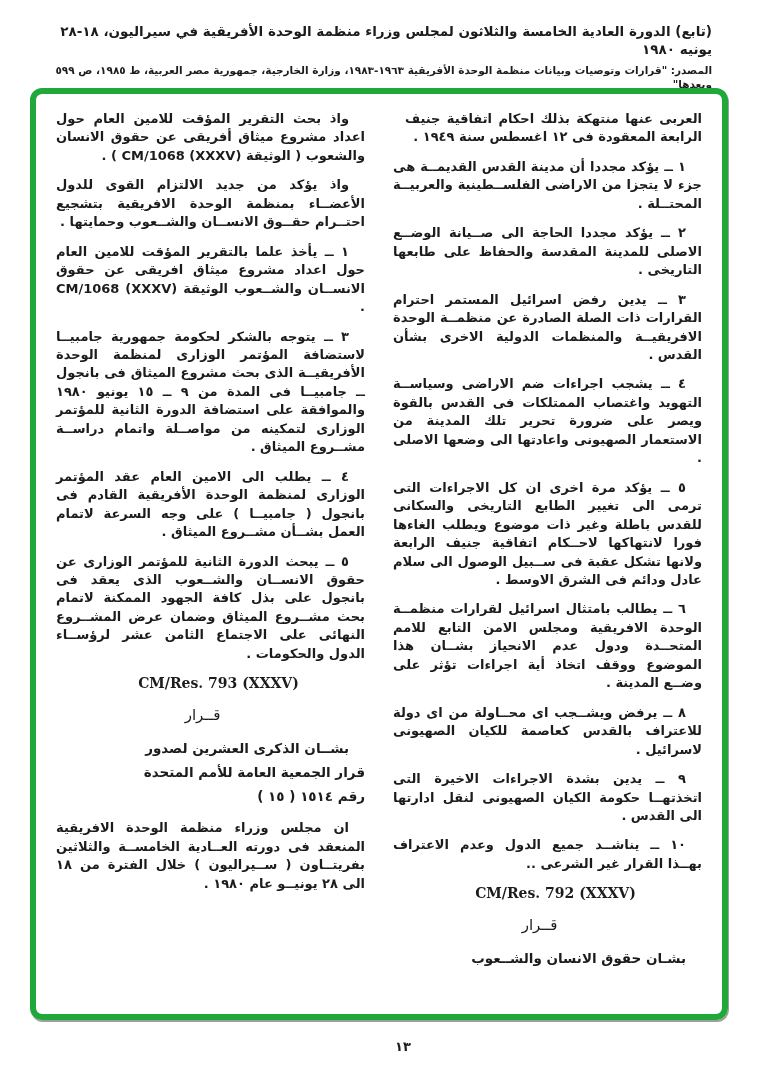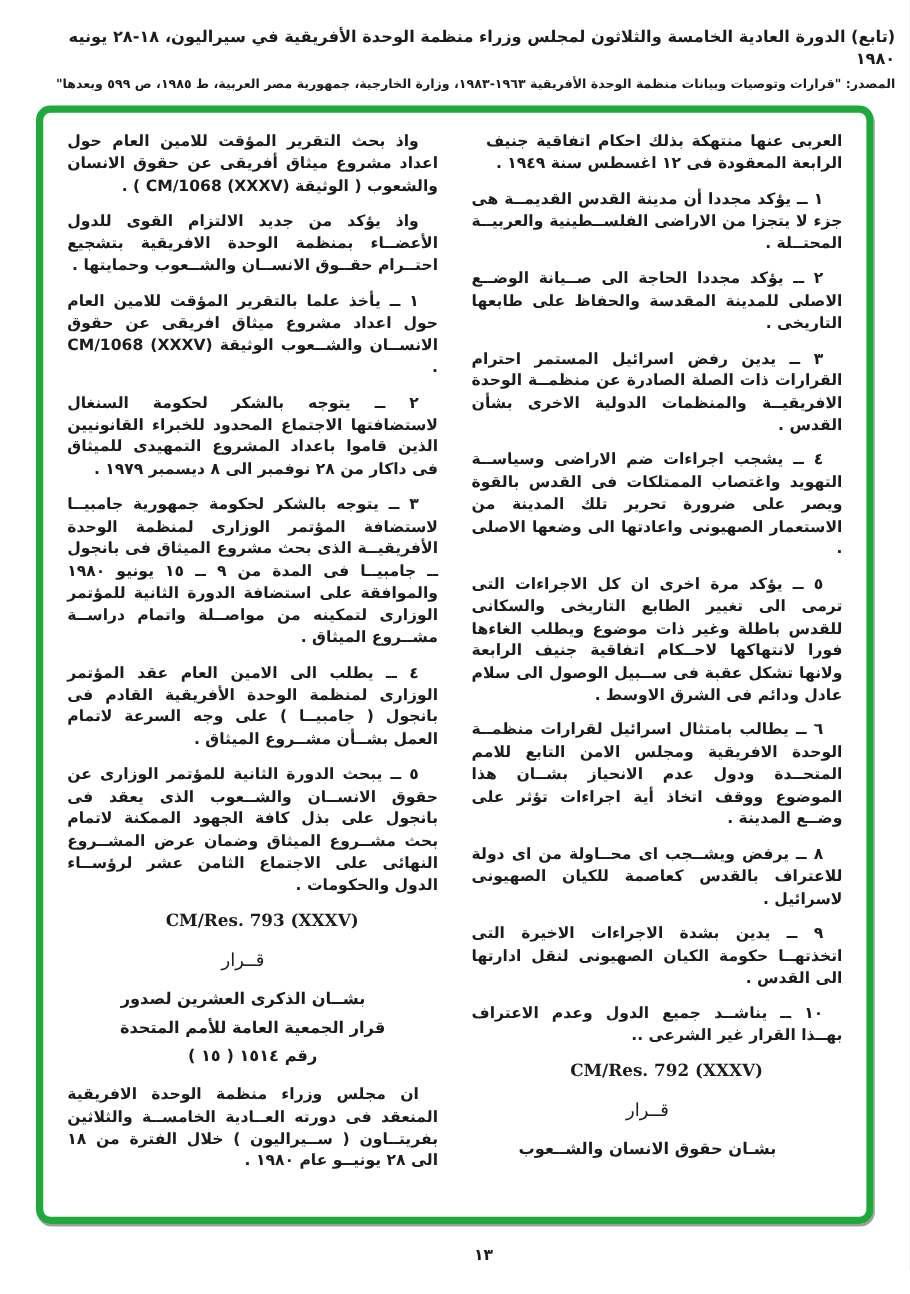--- a/index.html
+++ b/index.html
@@ -9,21 +9,21 @@
     margin: 0 auto;
     background: #ffffff;
     font-family: "DejaVu Sans", sans-serif;
     color: #1c1c1c;
     overflow: hidden;
   }
   
   .hdr {
     direction: rtl;
     text-align: right;
-    padding: 22px 12px 0 28px;
+    padding: 22px 46px 0 28px;
   }
   .hdr-line1 {
     font-size: 13.5px;
     font-weight: bold;
     letter-spacing: 0;
     line-height: 1.35;
   }
   .hdr-line2 {
     font-size: 10.5px;
     font-weight: bold;
@@ -69,21 +69,20 @@
     text-indent: 0;
   }
   .dec-title {
     text-align: center;
     font-size: 15px;
     font-weight: 400;
     margin: 14px 0 12px 0;
     text-indent: 0;
   }
   .dec-sub {
-    text-align: center;
     font-size: 13.5px;
     font-weight: 900;
     line-height: 1.75;
     margin: 0 0 14px 0;
     text-indent: 0;
   }
   
   .footer {
     position: absolute;
     left: 0; bottom: 24px;
@@ -121,21 +120,20 @@
         <p class="res-ref">CM/Res. 792 (XXXV)</p>
         <p class="dec-title">قــرار</p>
         <p class="dec-sub">بشـان حقوق الانسان والشــعوب</p>
 
       </div>
 
       <div class="col">
         <p><span class="lead">واذ بحث</span><span> التقرير المؤقت للامين العام حول اعداد مشروع ميثاق أفريقى عن حقوق الانسان والشعوب ( الوثيقة CM/1068 (XXXV) ) .</span></p>
         <p><span class="lead">واذ يؤكد</span><span> من جديد الالتزام القوى للدول الأعضــاء بمنظمة الوحدة الافريقية بتشجيع احتــرام حقــوق الانســان والشــعوب وحمايتها .</span></p>
         <p>١ ــ يأخذ علما بالتقرير المؤقت للامين العام حول اعداد مشروع ميثاق افريقى عن حقوق الانســان والشــعوب الوثيقة CM/1068 (XXXV) .</p>
-        <p>٢ ــ يتوجه بالشكر لحكومة السنغال لاستضافتها الاجتماع المحدود للخبراء القانونيين الذين قاموا باعداد المشروع التمهيدى للميثاق فى داكار من ٢٨ نوفمبر الى ٨ ديسمبر ١٩٧٩ .</p>
         <p><span class="lead">٣ ــ يتوجه</span><span> بالشكر لحكومة جمهورية جامبيــا لاستضافة المؤتمر الوزارى لمنظمة الوحدة الأفريقيــة الذى بحث مشروع الميثاق فى بانجول ــ جامبيــا فى المدة من ٩ ــ ١٥ يونيو ١٩٨٠ والموافقة على استضافة الدورة الثانية للمؤتمر الوزارى لتمكينه من مواصــلة واتمام دراســة مشــروع الميثاق .</span></p>
         <p>٤ ــ يطلب الى الامين العام عقد المؤتمر الوزارى لمنظمة الوحدة الأفريقية القادم فى بانجول ( جامبيــا ) على وجه السرعة لاتمام العمل بشــأن مشــروع الميثاق .</p>
         <p>٥ ــ يبحث الدورة الثانية للمؤتمر الوزارى عن حقوق الانســان والشــعوب الذى يعقد فى بانجول على بذل كافة الجهود الممكنة لاتمام بحث مشــروع الميثاق وضمان عرض المشــروع النهائى على الاجتماع الثامن عشر لرؤســاء الدول والحكومات .</p>
         <p class="res-ref">CM/Res. 793 (XXXV)</p>
         <p class="dec-title">قــرار</p>
         <p class="dec-sub"><span>بشــان الذكرى العشرين لصدور</span><br><span>قرار الجمعية العامة للأمم المتحدة</span><br><span>رقم ١٥١٤ ( ١٥ )</span></p>
         <p>ان مجلس وزراء منظمة الوحدة الافريقية المنعقد فى دورته العــادية الخامســة والثلاثين بفريتــاون ( ســيراليون ) خلال الفترة من ١٨ الى ٢٨ يونيــو عام ١٩٨٠ .</p>
       </div>
 
     </div>

